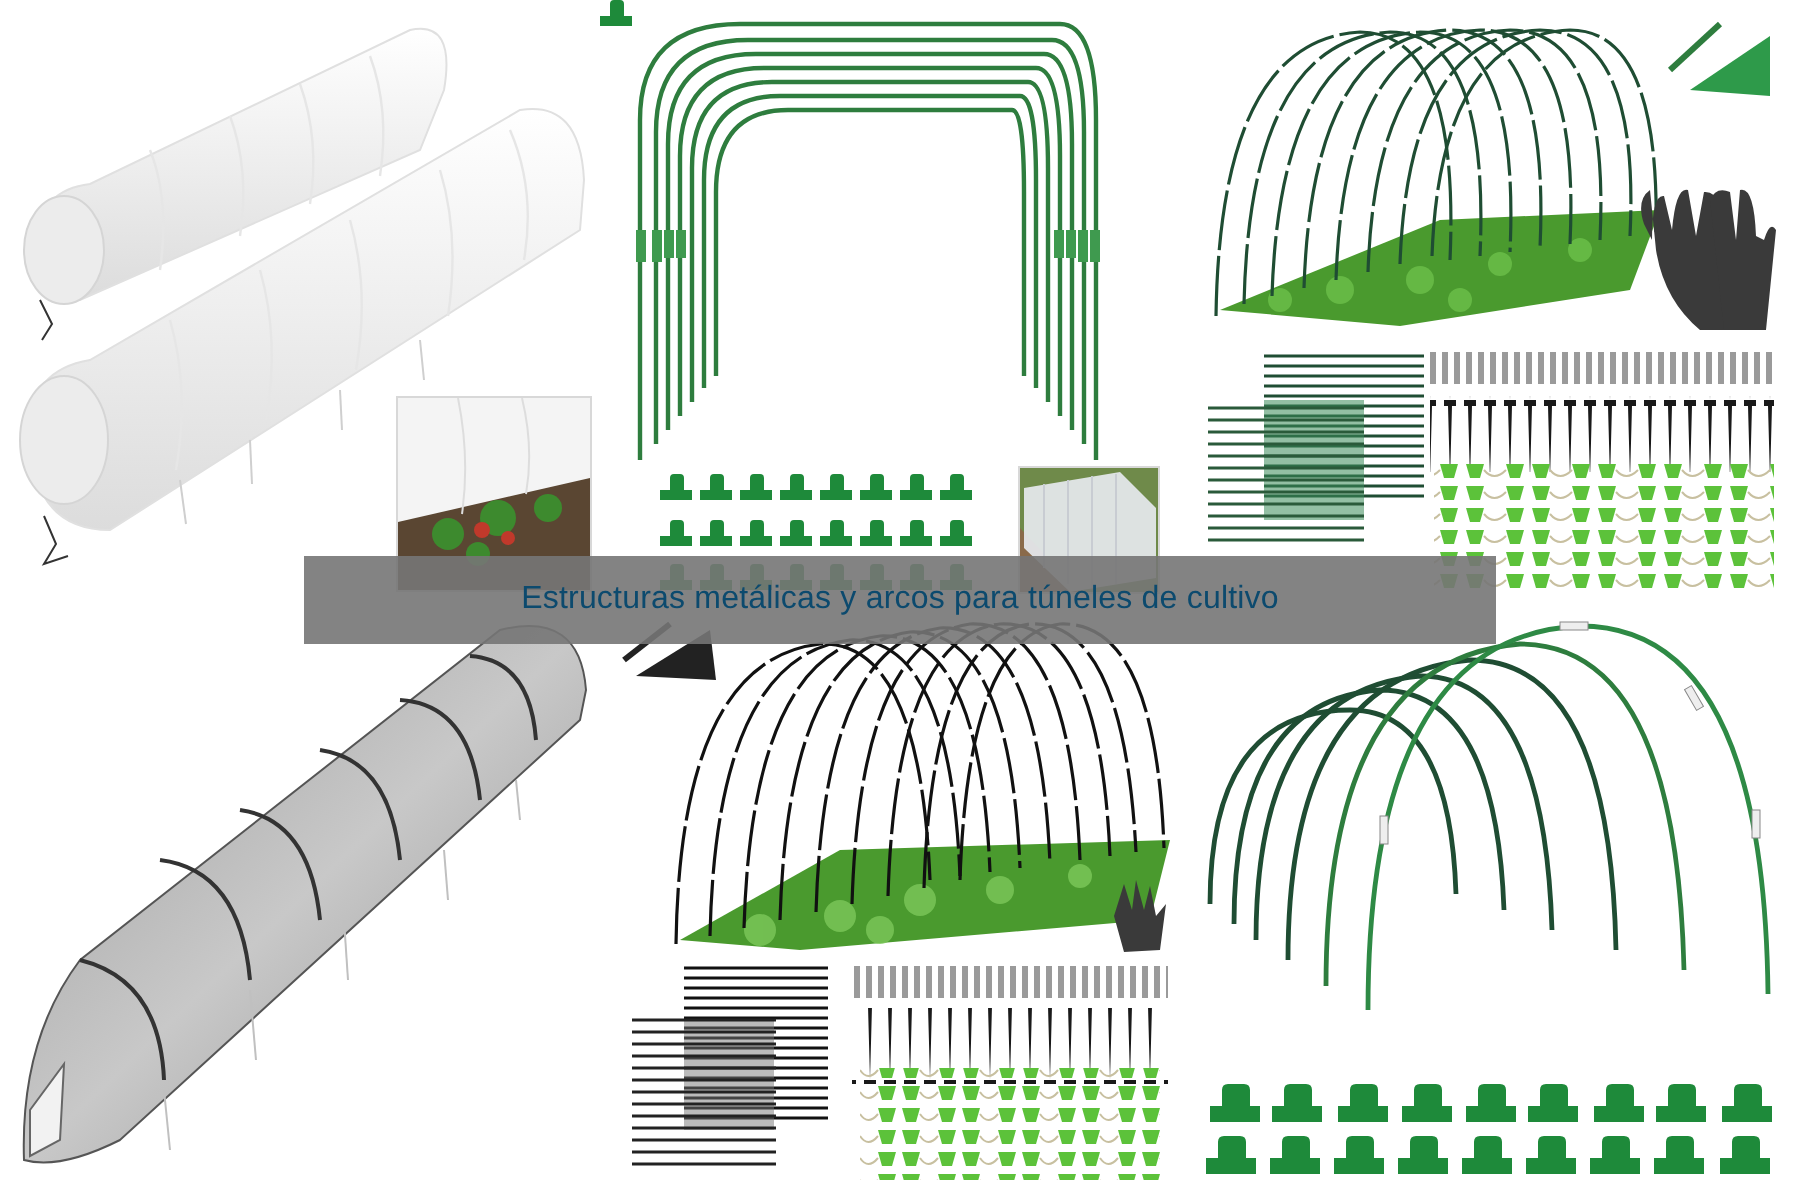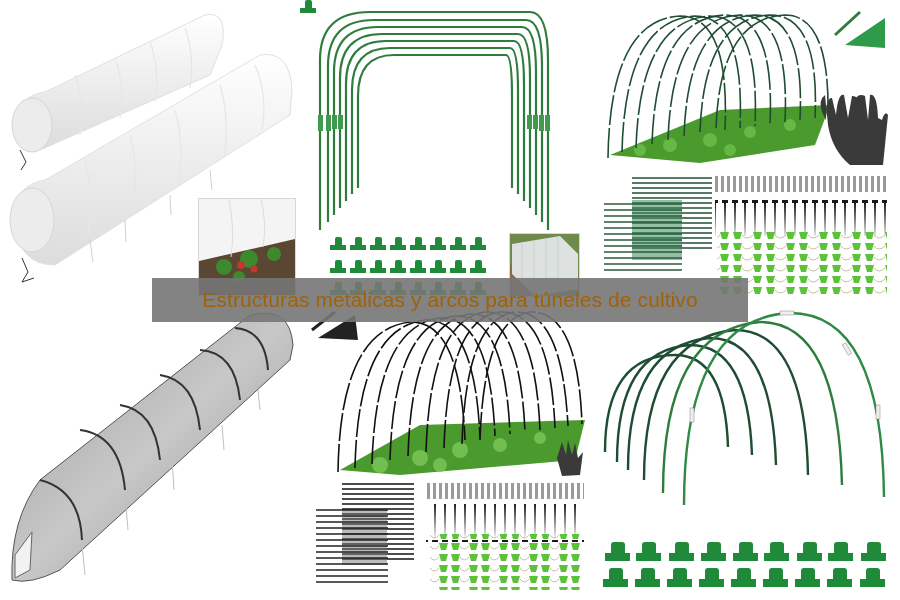--- a/index.html
+++ b/index.html
@@ -9,21 +9,21 @@
       font-family: "Liberation Sans", sans-serif;
     }
     .tile { position: absolute; overflow: hidden; background: #ffffff; }
     .tile svg { display: block; width: 100%; height: 100%; }
     .inset { position: absolute; overflow: hidden; border: 1px solid #d8d8d8; }
     .inset svg { display: block; width: 100%; height: 100%; }
     .caption {
       position: absolute; left: 152px; top: 278px; width: 596px; height: 44px;
       background: rgba(118,118,118,0.90);
       display: flex; align-items: center; justify-content: center;
-      color: #a16207; font-size: 21px; letter-spacing: 0.1px;
+      color: #0c4a6e; font-size: 16px; letter-spacing: 0.1px;
       white-space: nowrap;
     }
   </style>
 </head>
 <body>
 
 <div class="tile" style="left:0;top:0;width:300px;height:300px;">
   <svg viewBox="0 0 300 300">
     <defs>
       <linearGradient id="fl" x1="0" y1="0" x2="0" y2="1">

